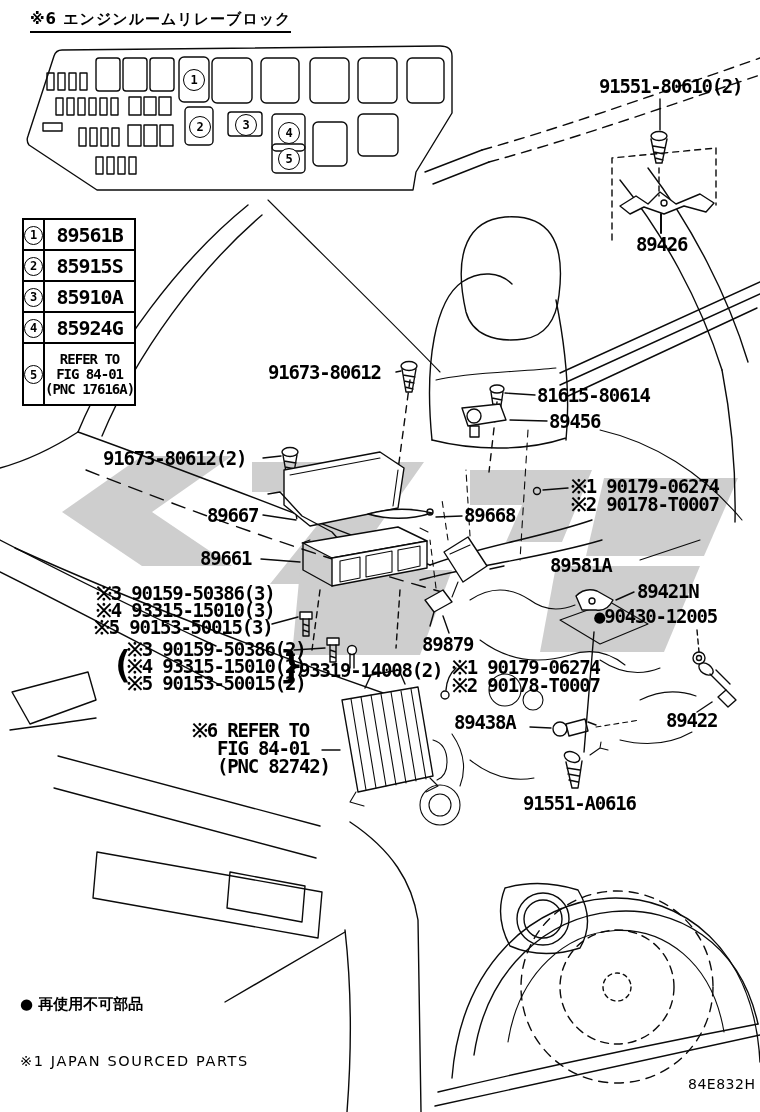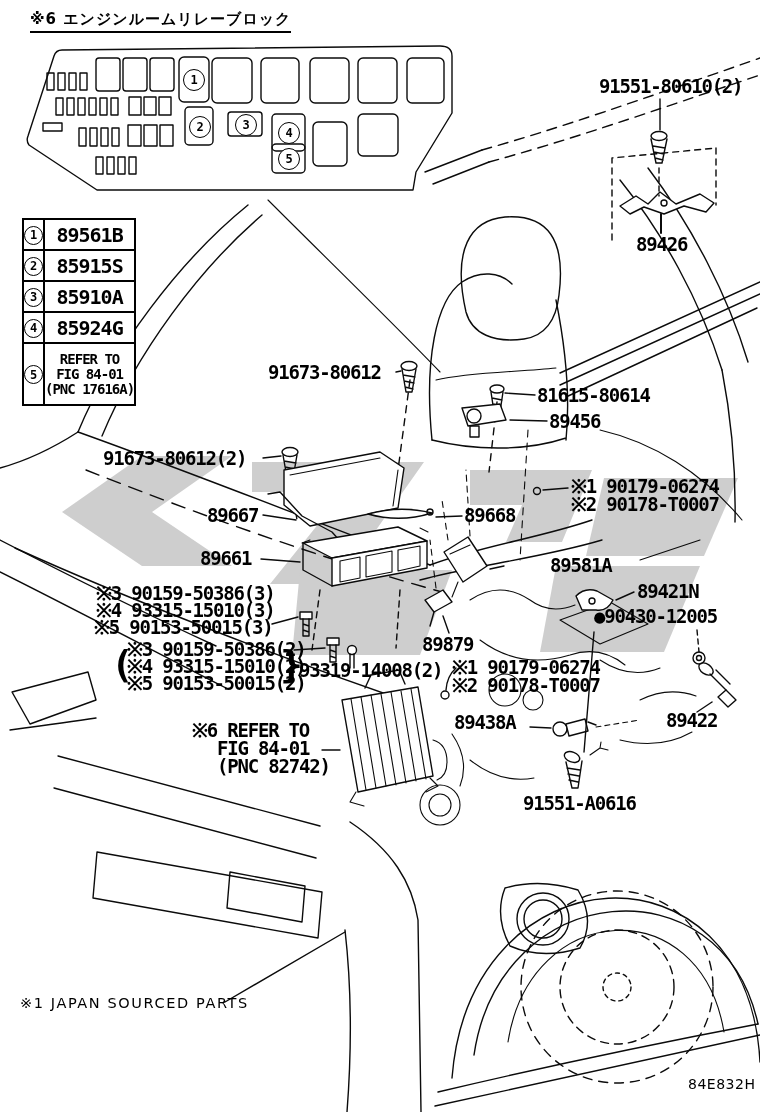--- a/index.html
+++ b/index.html
@@ -370,20 +370,21 @@
       <div class="part-label" style="left: 666px; top: 711px;">89422</div>
       <div class="part-label" style="left: 192px; top: 721px;">※6 REFER TO</div>
       <div class="part-label" style="left: 217px; top: 739px;">FIG 84-01</div>
       <div class="part-label" style="left: 217px; top: 757px;">(PNC 82742)</div>
       <div class="part-label" style="left: 523px; top: 794px;">91551-A0616</div>
       <div class="brace" style="left: 111px; top: 645px;">(</div>
       <div class="brace" style="left: 280px; top: 645px;">}</div>
     </div>
 
   <div class="legend">
+    <div class="lg-jp">● 再使用不可部品</div>
     <div class="lg-note">※1 JAPAN SOURCED PARTS</div>
     
     
     
     
   </div>
 
   <div class="doc-code">84E832H</div>
 </div>
 

